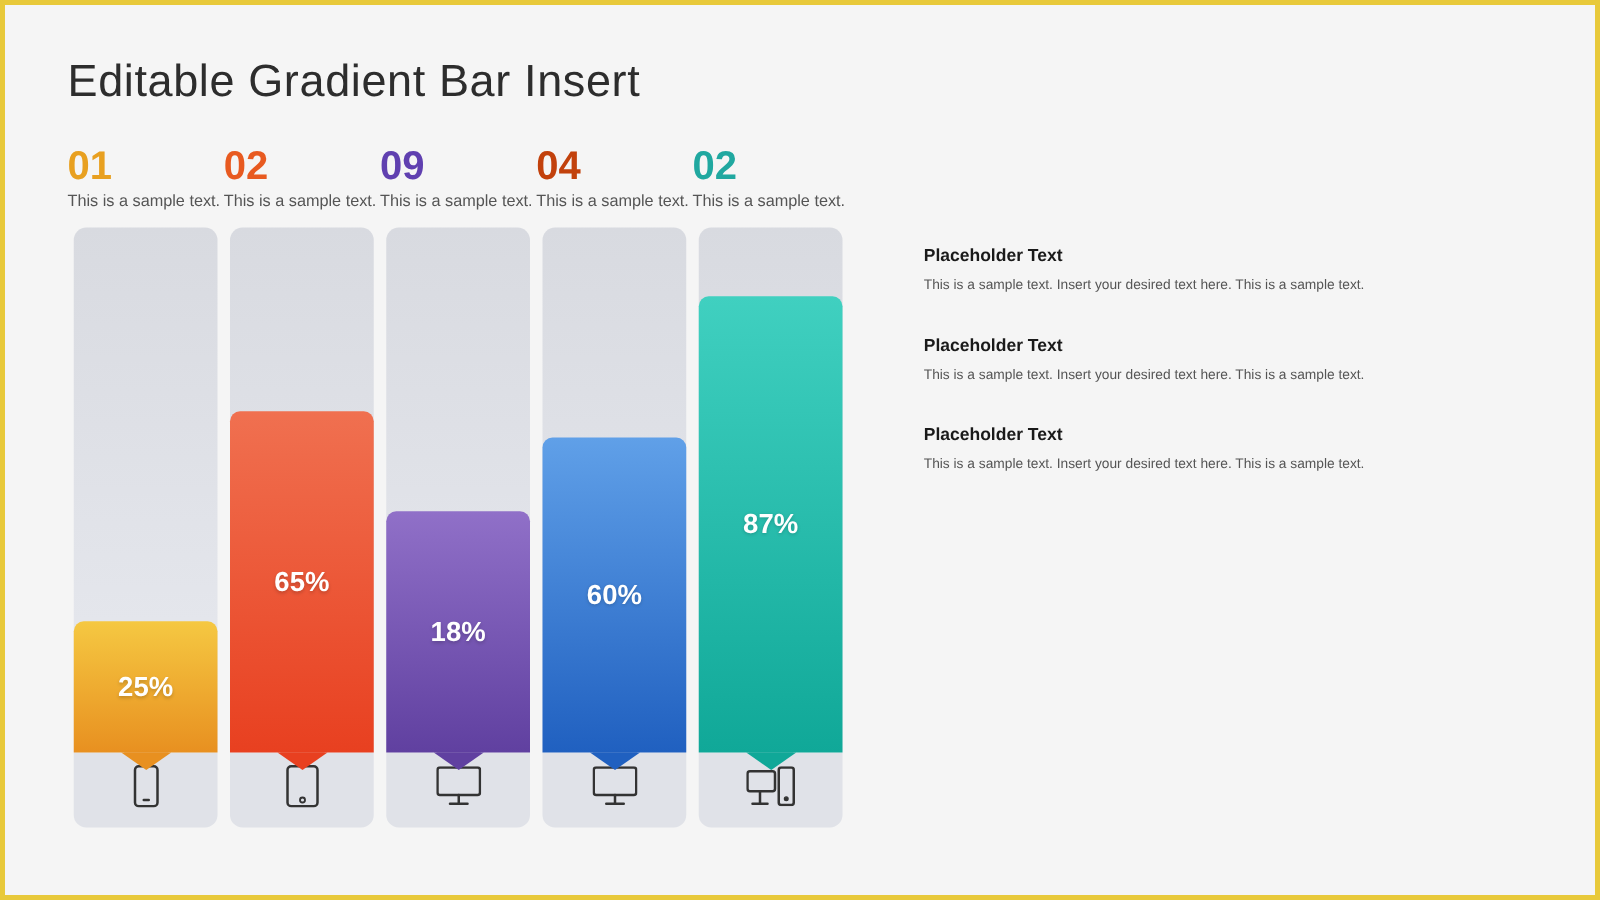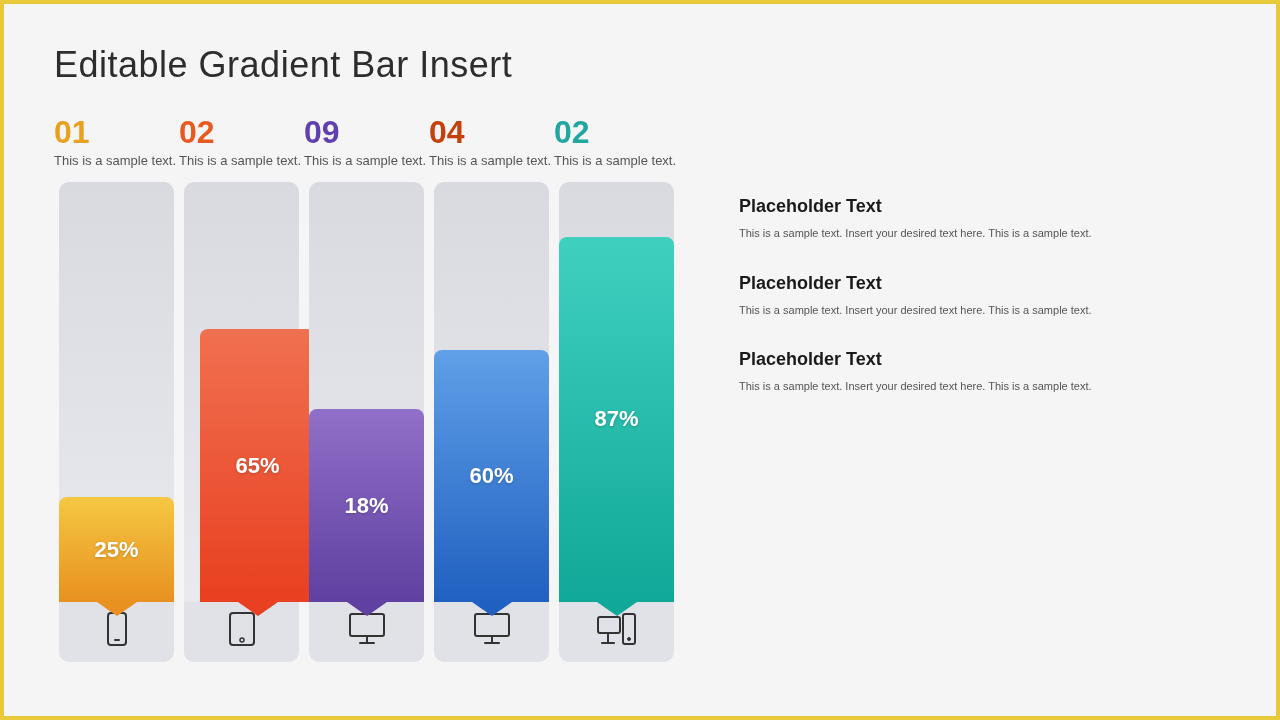--- a/index.html
+++ b/index.html
@@ -148,21 +148,21 @@
     .side-text {
       flex: 1;
       padding-left: 60px;
       padding-top: 80px;
       display: flex;
       flex-direction: column;
       gap: 30px;
     }
     .side-block {}
     .side-title {
-      font-size: 18px;
+      font-size: 14px;
       font-weight: 700;
       color: #1a1a1a;
       margin-bottom: 8px;
     }
     .side-desc {
       font-size: 11px;
       color: #555;
       line-height: 1.6;
     }
   </style>
@@ -188,21 +188,21 @@
             <span class="bar-icon"><svg width="22" height="34" viewBox="0 0 22 34" fill="none" xmlns="http://www.w3.org/2000/svg">
                 <rect x="2" y="1" width="18" height="32" rx="3" stroke="#333" stroke-width="2" fill="none"></rect>
                 <line x1="9" y1="28" x2="13" y2="28" stroke="#333" stroke-width="2" stroke-linecap="round"></line>
               </svg></span>
           </div>
         </div>
         <div class="bar-col col-2">
           <div class="bar-number" style="color: rgb(232, 90, 32);">02</div>
           <div class="bar-desc">This is a sample text.</div>
           <div class="bar-wrapper">
-            <div class="bar-fill" style="height: 65%; background: linear-gradient(rgb(240, 112, 80), rgb(232, 64, 32)); margin-left: 16px; --notch-color: #e84020;">
+            <div class="bar-fill" style="height: 65%; background: linear-gradient(rgb(240, 112, 80), rgb(232, 64, 32)); --notch-color: #e84020;">
               <span class="pct-label">65%</span>
               <div style="position: absolute; bottom: -12px; left: 50%; transform: translateX(-50%); width: 0px; height: 0px; border-left: 18px solid transparent; border-right: 18px solid transparent; border-top: 12px solid rgb(232, 64, 32); z-index: 2;"></div>
             </div>
           </div>
           <div class="bar-base">
             <span class="bar-icon"><svg width="28" height="34" viewBox="0 0 28 34" fill="none" xmlns="http://www.w3.org/2000/svg">
                 <rect x="2" y="1" width="24" height="32" rx="3" stroke="#333" stroke-width="2" fill="none"></rect>
                 <circle cx="14" cy="28" r="2" stroke="#333" stroke-width="1.5" fill="none"></circle>
               </svg></span>
           </div>

